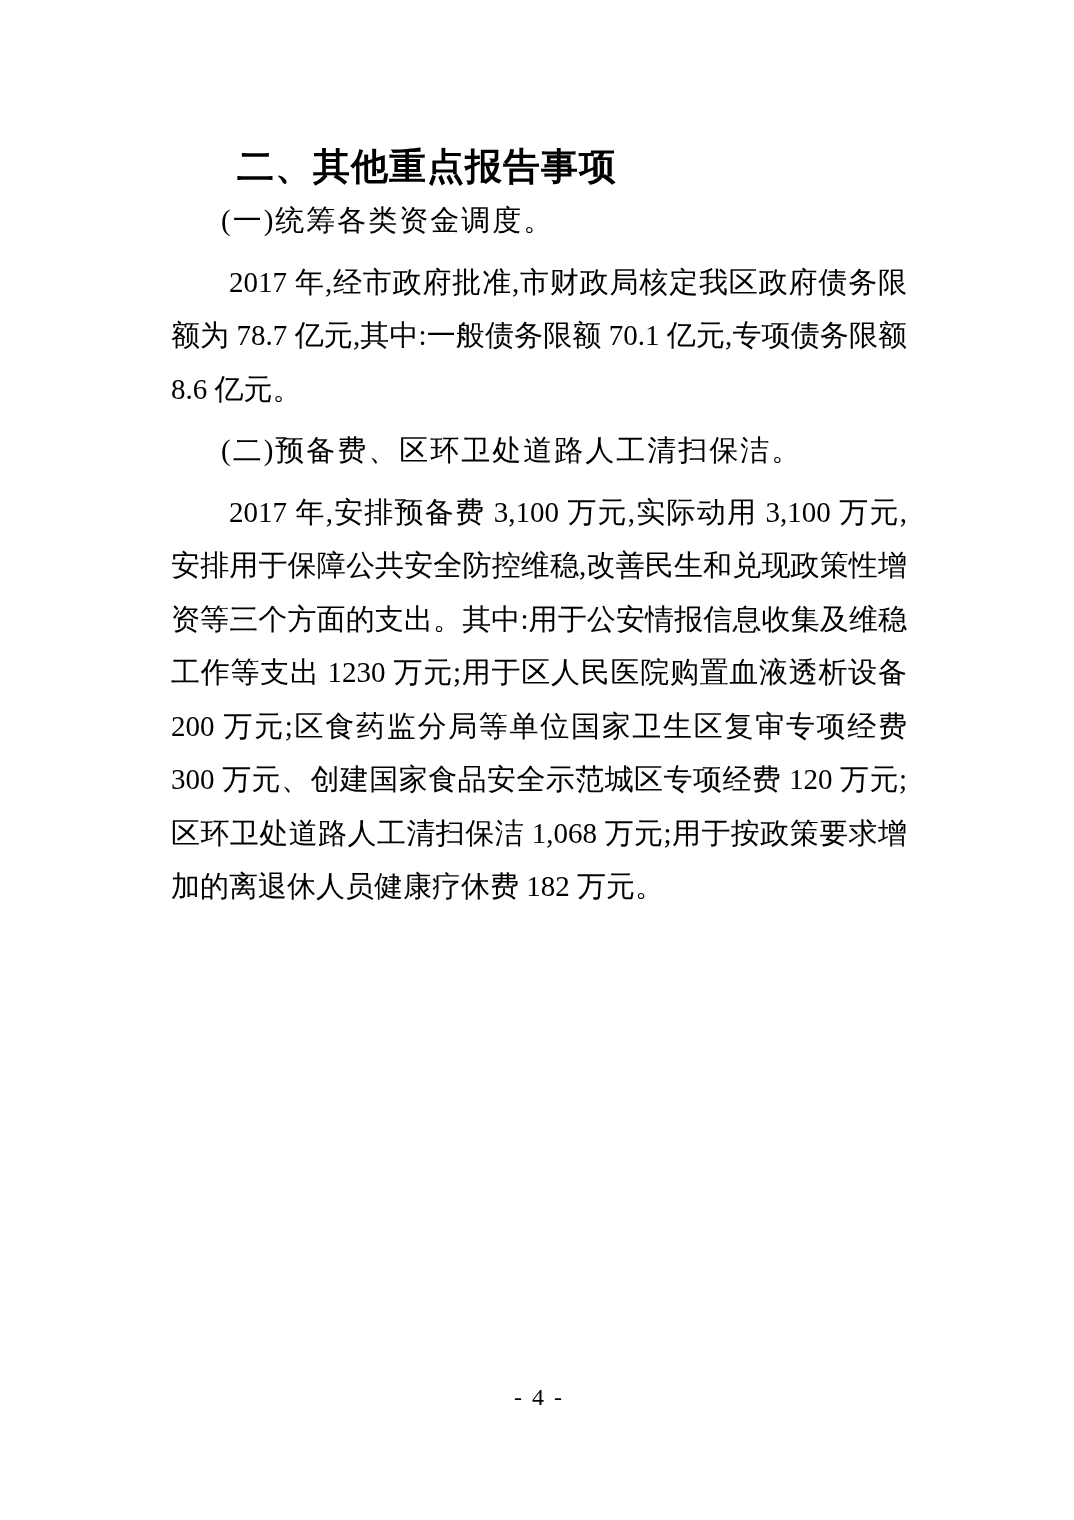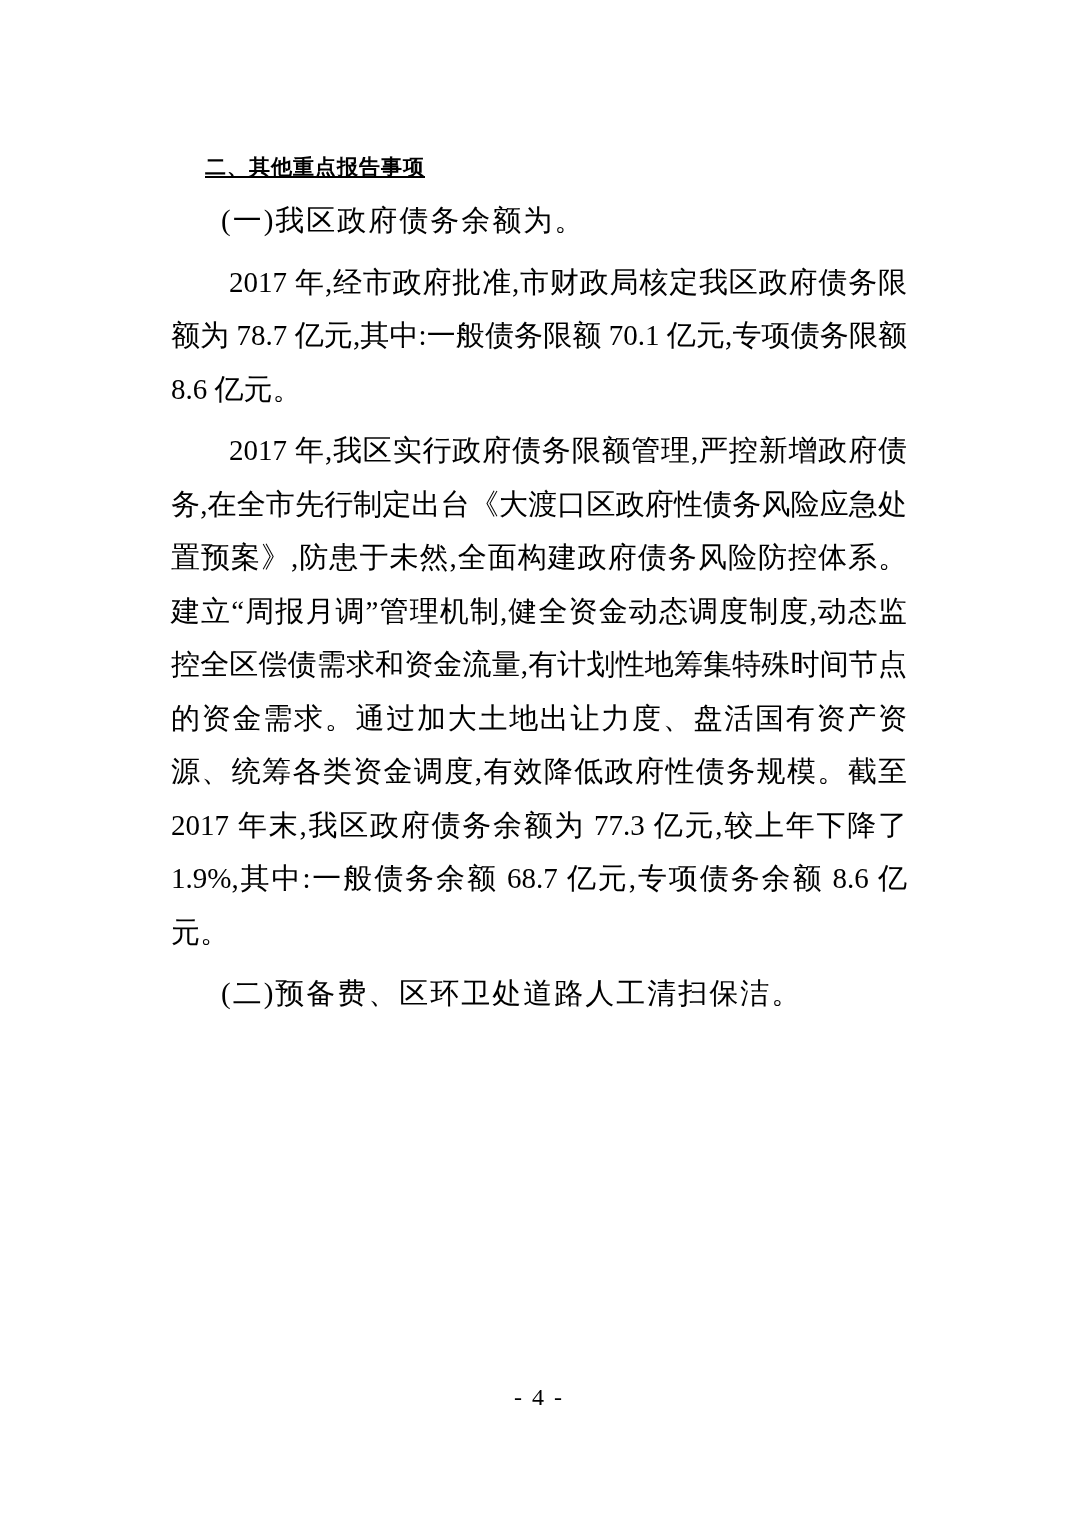--- a/index.html
+++ b/index.html
@@ -18,27 +18,26 @@
   }
   .content {
     position: absolute;
     left: 163px;
     top: 140px;
     width: 752px;
   }
   .heading {
     font-family: "Liberation Sans", "DejaVu Sans", sans-serif;
     font-weight: bold;
-    font-size: 21px;
+    font-size: 37px;
     line-height: 54px;
     margin: 0;
     text-indent: 2em;
     letter-spacing: 1px;
     white-space: nowrap;
-    text-decoration: underline;
   }
   .subheading {
     font-weight: normal;
     font-size: 29px;
     line-height: 53.5px;
     margin: 0;
     text-indent: 2em;
     letter-spacing: 2px;
     white-space: nowrap;
   }
@@ -61,24 +60,24 @@
     letter-spacing: 2px;
   }
 </style>
 </head>
 <body>
 
 <div class="page">
   <div class="content">
     <h1 class="heading">二、其他重点报告事项</h1>
 
-    <h2 class="subheading">(一)我区政府债务余额为。</h2>
+    <h2 class="subheading">(一)统筹各类资金调度。</h2>
 
     <p class="body-para">2017 年,经市政府批准,市财政局核定我区政府债务限额为 78.7 亿元,其中:一般债务限额 70.1 亿元,专项债务限额 8.6 亿元。</p>
 
-    <p class="body-para">2017 年,我区实行政府债务限额管理,严控新增政府债务,在全市先行制定出台《大渡口区政府性债务风险应急处置预案》,防患于未然,全面构建政府债务风险防控体系。建立“周报月调”管理机制,健全资金动态调度制度,动态监控全区偿债需求和资金流量,有计划性地筹集特殊时间节点的资金需求。通过加大土地出让力度、盘活国有资产资源、统筹各类资金调度,有效降低政府性债务规模。截至 2017 年末,我区政府债务余额为 77.3 亿元,较上年下降了 1.9%,其中:一般债务余额 68.7 亿元,专项债务余额 8.6 亿元。</p>
 
     <h2 class="subheading">(二)预备费、区环卫处道路人工清扫保洁。</h2>
 
+    <p class="body-para">2017 年,安排预备费 3,100 万元,实际动用 3,100 万元,安排用于保障公共安全防控维稳,改善民生和兑现政策性增资等三个方面的支出。其中:用于公安情报信息收集及维稳工作等支出 1230 万元;用于区人民医院购置血液透析设备 200 万元;区食药监分局等单位国家卫生区复审专项经费 300 万元、创建国家食品安全示范城区专项经费 120 万元;区环卫处道路人工清扫保洁 1,068 万元;用于按政策要求增加的离退休人员健康疗休费 182 万元。</p>
   </div>
 
   <div class="footer">- 4 -</div>
 </div>
 
 </body></html>

